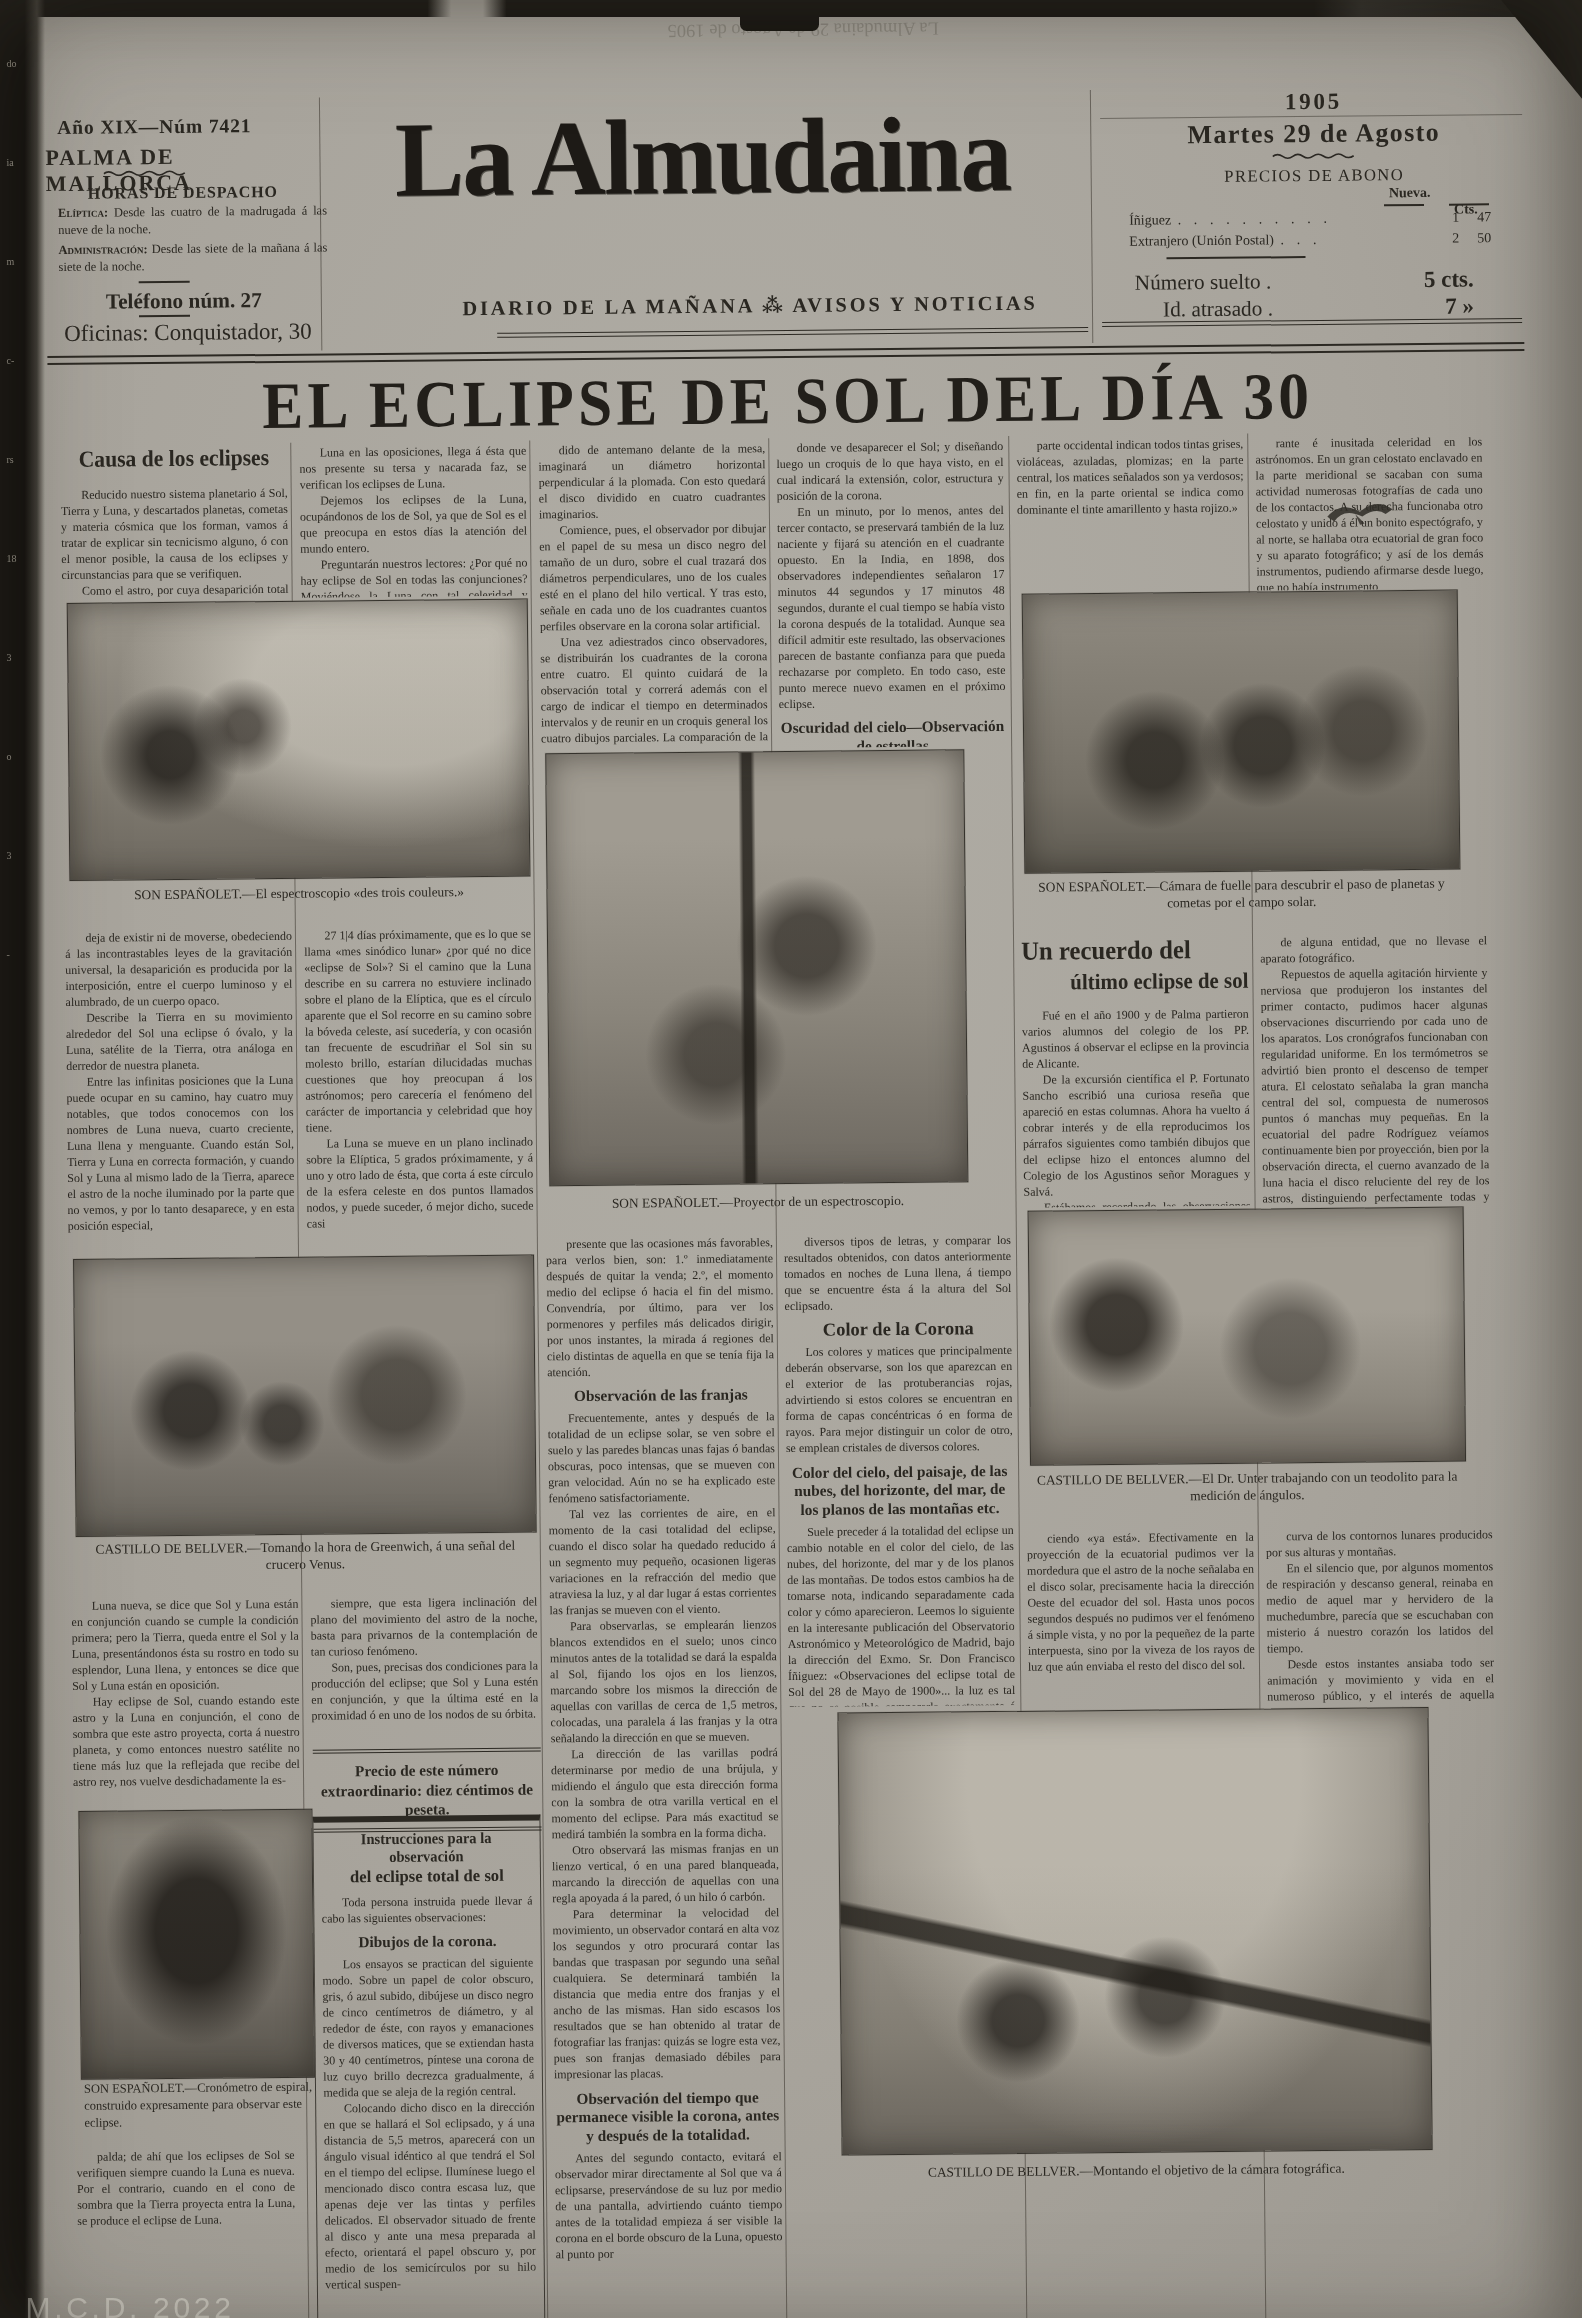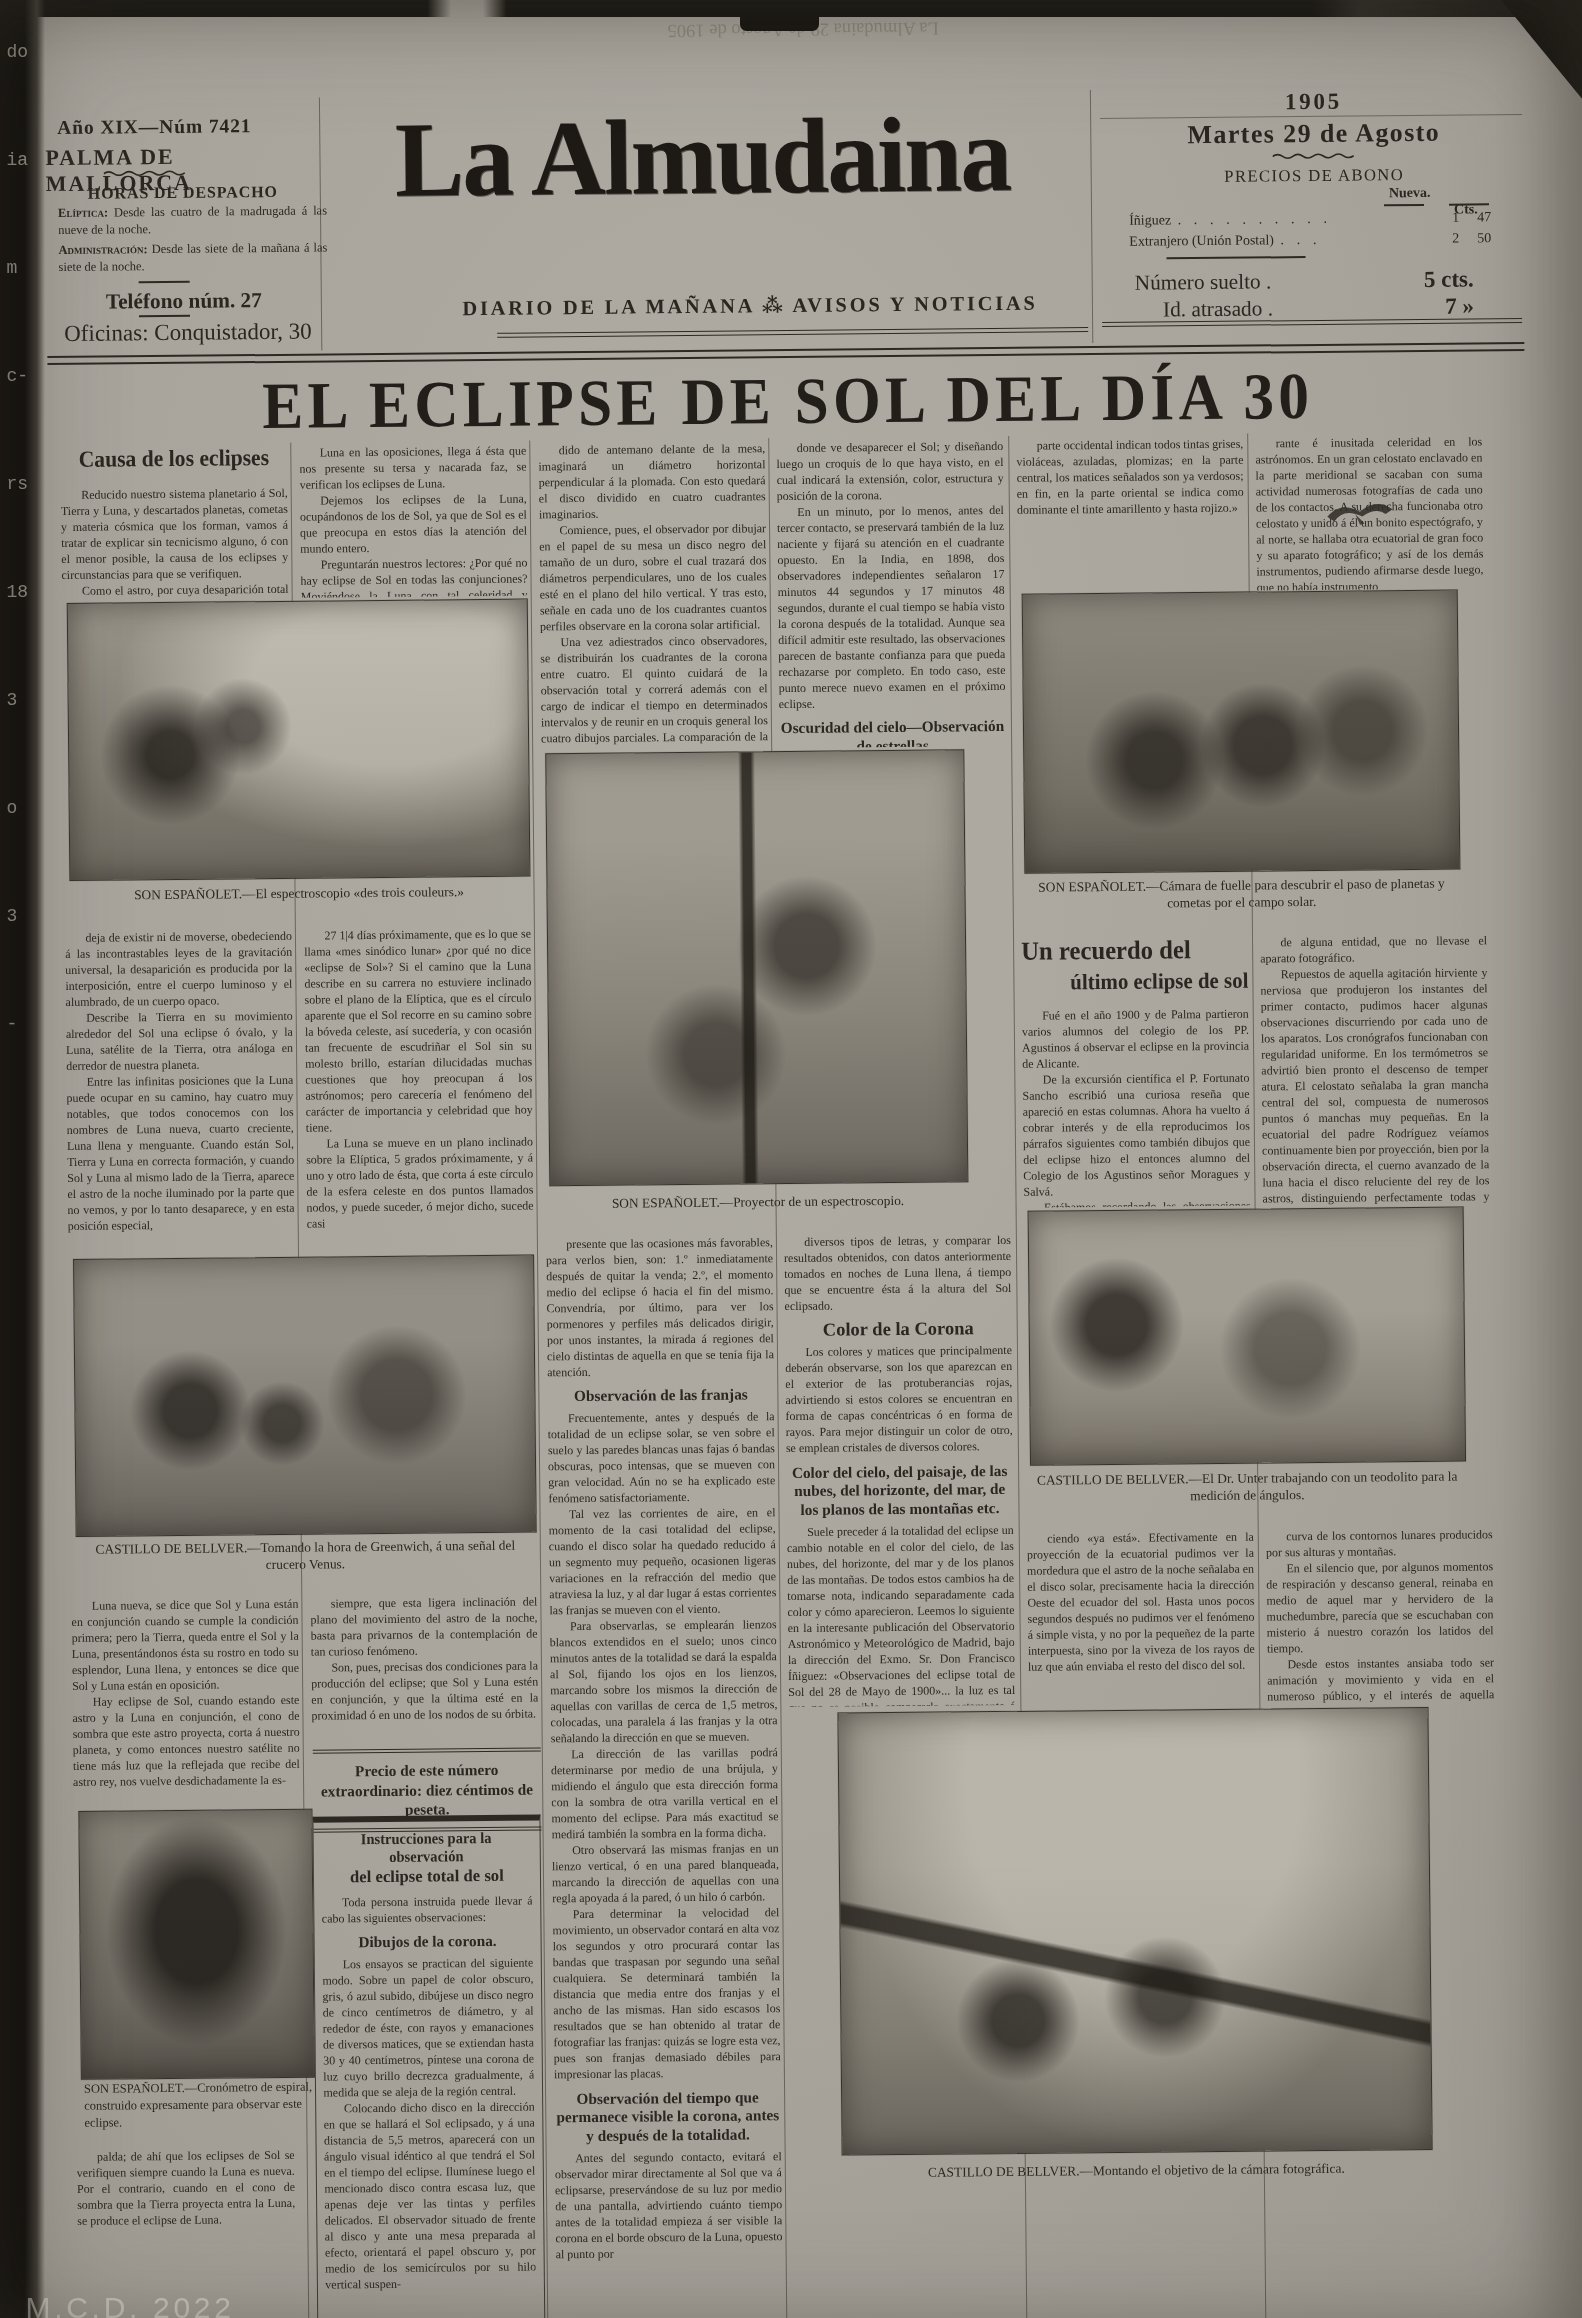--- a/index.html
+++ b/index.html
@@ -8,21 +8,21 @@
           radial-gradient(ellipse at 45% 35%, #b0ada5 0%, #a8a49c 55%, #9b978f 100%);
         font-family:"Liberation Serif","DejaVu Serif",serif;color:#2a2721;}
   .page::after{content:"";position:absolute;inset:0;z-index:60;pointer-events:none;
         box-shadow:inset 0 0 121px rgba(55,50,42,.45), inset -28px 0 56px rgba(55,50,42,.25);}
   .content{position:absolute;inset:0;transform:rotate(-0.55deg);transform-origin:50% 40%;z-index:3;}
   .abs{position:absolute;}
   
   .left-strip{position:absolute;left:0;top:0;width:45px;height:2346px;z-index:40;
         background:linear-gradient(90deg,#12100d 0%,#12100d 55%,#3f3c36 82%,rgba(63,60,54,0) 100%);}
   .edge-marks{position:absolute;left:6.5px;top:42px;z-index:41;}
-  .edge-marks p{margin:0 0 88px 0;color:#d8d2c4;opacity:.65;font-size:18px;font-family:Liberation Mono, monospace;}
+  .edge-marks p{margin:16px 0 88px 0;color:#d8d2c4;opacity:.65;font-size:10px;font-family:Liberation Serif, serif;}
   .top-strip{position:absolute;left:0;top:0;width:1583px;height:16.7px;z-index:39;
         background:linear-gradient(90deg,#15130f 0%,#15130f 27%,rgba(21,19,15,0) 28.5%,rgba(21,19,15,0) 30.5%,#15130f 32%,#15130f 83%,#2e2c27 86%,#15130f 100%);}
   .top-tab{position:absolute;left:740px;top:0;width:79px;height:31px;background:#15130f;z-index:39;border-radius:0 0 6.5px 6.5px;}
   .corner-tr{position:absolute;right:0;top:0;width:93px;height:100px;background:#15130f;z-index:39;
         clip-path:polygon(12% 0,100% 0,100% 100%);}
   .watermark{position:absolute;left:25.5px;top:2291px;z-index:55;font-size:30px;letter-spacing:3.7px;
         color:rgba(238,236,226,.5);font-family:"Liberation Sans",sans-serif;}
   .bleed{position:absolute;left:464px;top:18.5px;width:696px;text-align:center;font-size:18.5px;
         color:rgba(70,65,55,.28);transform:rotate(180deg);z-index:4;}
   

